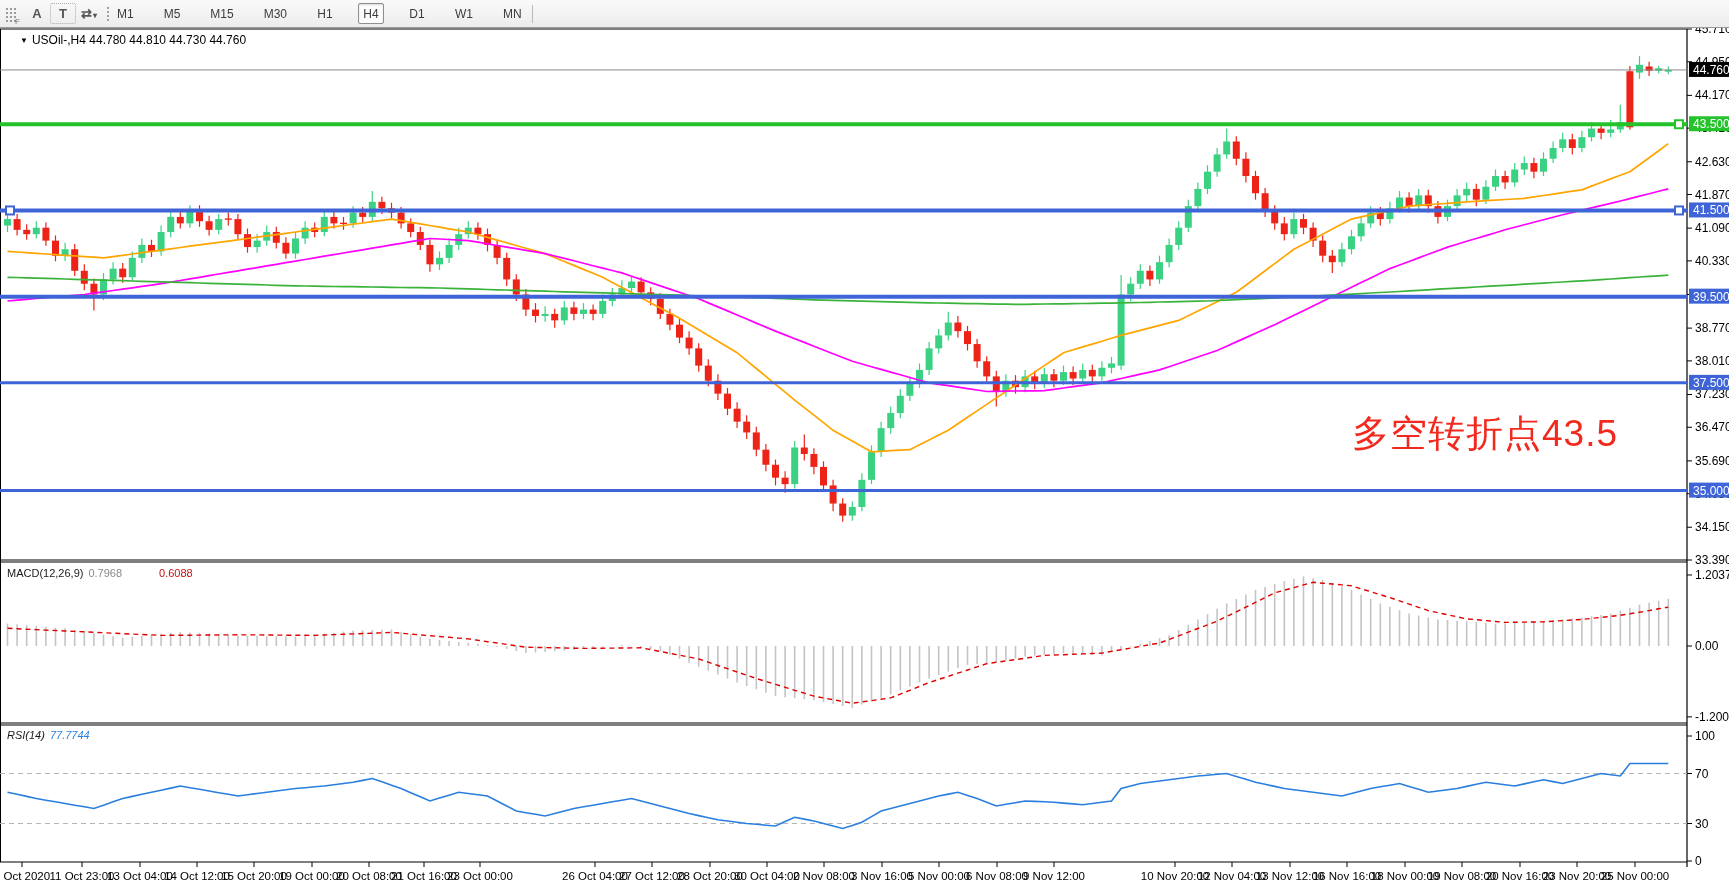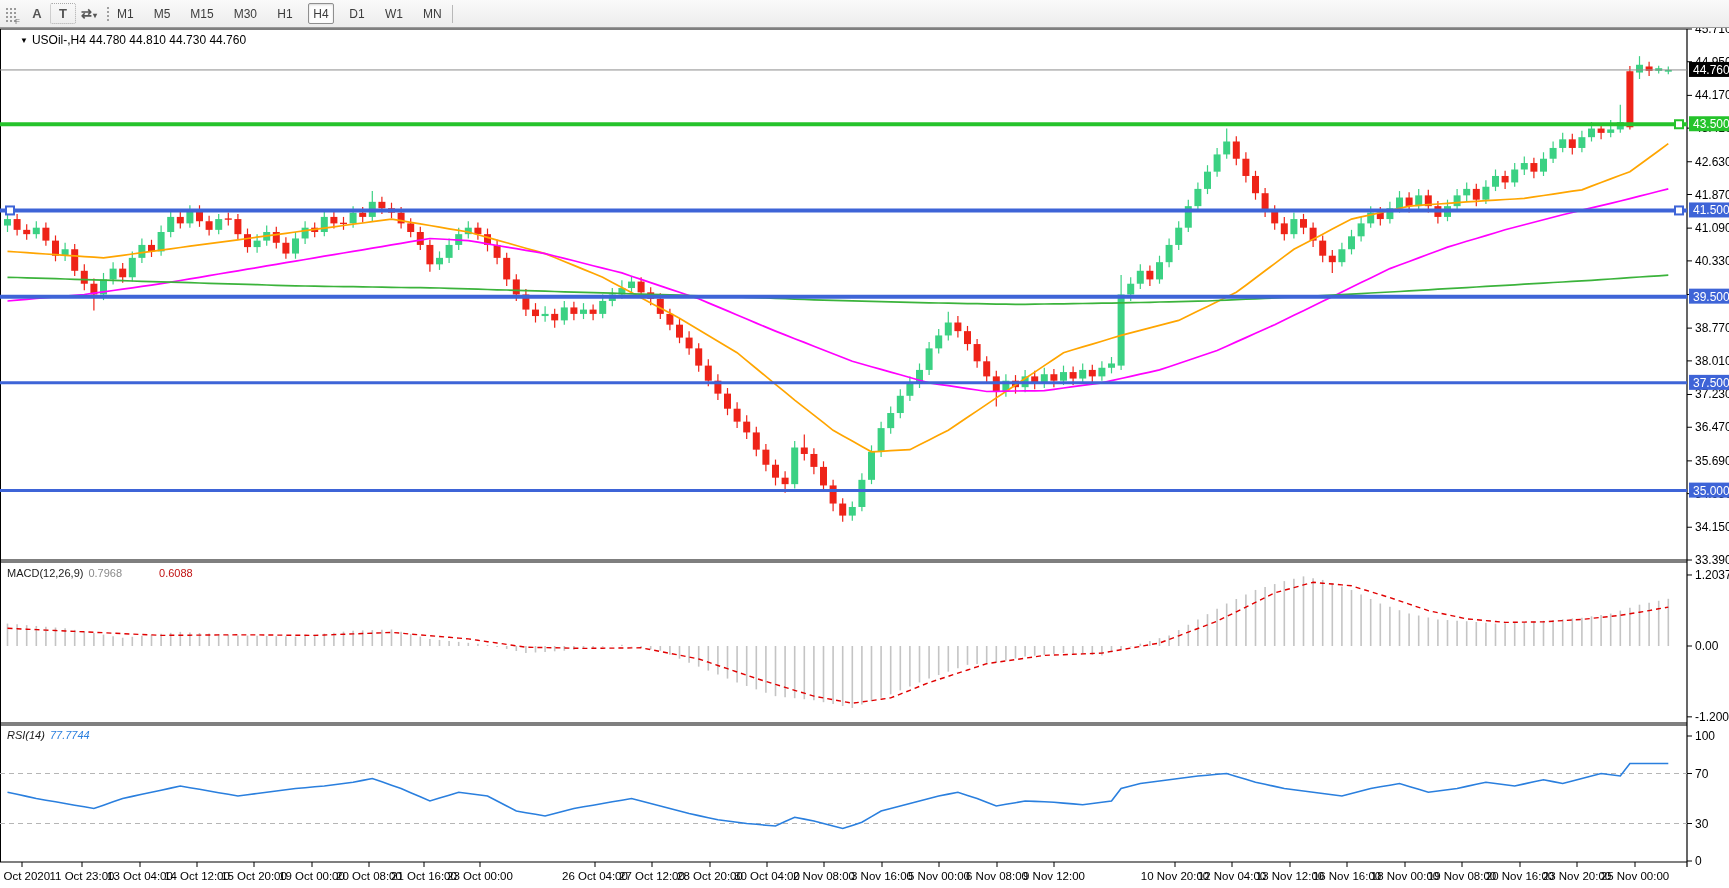--- a/index.html
+++ b/index.html
@@ -12,21 +12,21 @@
     background-image:radial-gradient(#9a9a9a 1px,transparent 1.1px);background-size:4px 4px;background-position:1px 1px;}
   .dock i{position:absolute;right:-2px;bottom:-4px;font-style:normal;font-size:8px;color:#777;}
   .tbtn{border:1px solid transparent;background:transparent;height:21px;min-width:26px;padding:0 4px;
     font-family:"Liberation Sans",sans-serif;font-size:12px;color:#3c3c3c;border-radius:2px;text-align:center;cursor:default;}
   .tbtn.icon{font-weight:bold;font-size:13px;color:#555;}
   .tbtn.active{background:#fdfdfd;border:1px solid #8f8f8f;box-shadow:inset 0 1px 2px rgba(0,0,0,.15);}
   .caret{font-size:8px;color:#555;margin-left:1px;}
   .sep{width:1px;height:18px;background:#b8b8b8;margin:0 5px;}
   .grip{width:4px;height:18px;margin:0 3px;background-image:radial-gradient(#a0a0a0 1px,transparent 1.1px);
     background-size:4px 4px;background-position:1px 1px;}
-  #tf-buttons{display:flex;align-items:center;gap:10px;}
+  #tf-buttons{display:flex;align-items:center;gap:20px;}
   
   .ovl{position:absolute;z-index:3;white-space:nowrap;}
   #chart-title{left:20px;top:33px;font-size:12px;color:#000;}
   #chart-title .tri{font-size:8px;vertical-align:1px;margin-right:4px;}
   #macd-label{left:7px;top:567px;font-size:11px;color:#1a1a1a;}
   #macd-label .v-main{color:#8a8a8a;margin-left:5px;margin-top:36px;}
   #macd-label .v-sig{color:#c11212;margin-left:5px;padding-left:32px;}
   #rsi-label{left:7px;top:729px;font-size:11px;color:#1a1a1a;font-style:italic;}
   #rsi-label .v{color:#2a7fde;margin-left:5px;}
   #annotation{left:1352px;top:409px;font-size:37px;letter-spacing:1px;}
@@ -761,14 +761,15 @@
   </div>
 
   <div class="ovl" id="macd-label">
     <span>MACD(12,26,9)</span><span class="v-main">0.7968</span><span class="v-sig">0.6088</span>
   </div>
 
   <div class="ovl" id="rsi-label">
     <span>RSI(14)</span><span class="v">77.7744</span>
   </div>
 
+  <div class="ovl" id="annotation" style="color: rgb(242, 41, 31);">多空转折点43.5</div>
 
 </div>
 
 </body></html>

